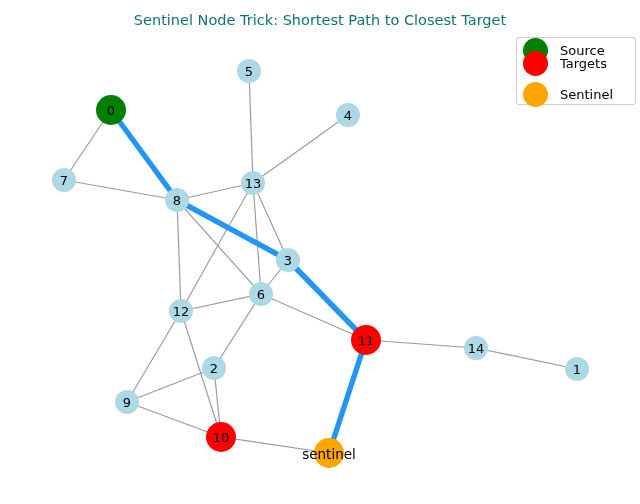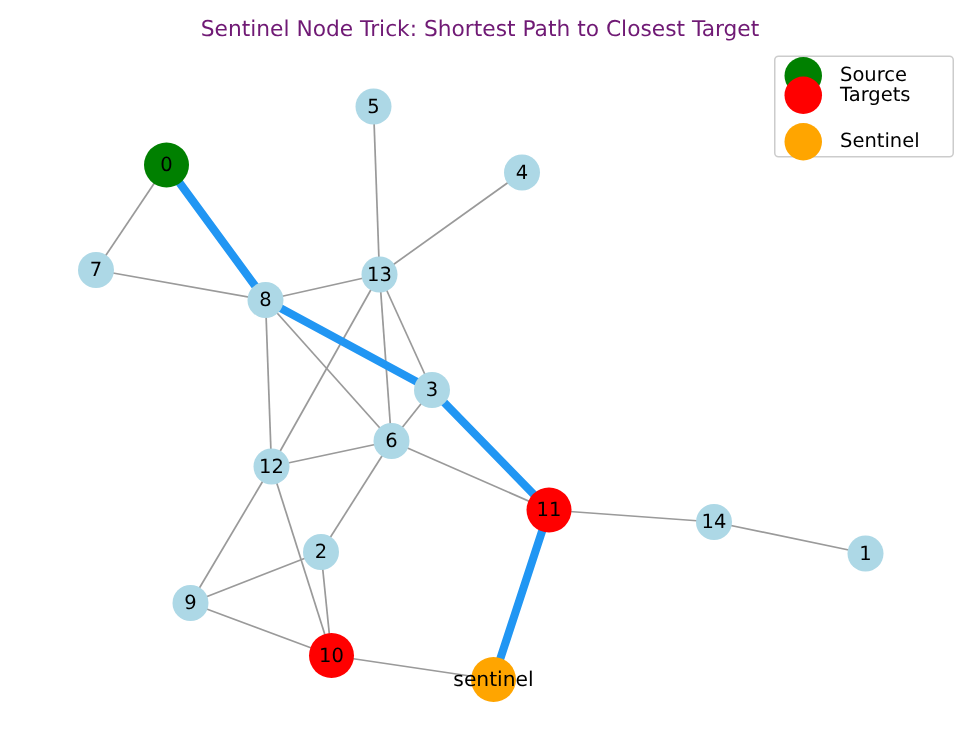--- a/index.html
+++ b/index.html
@@ -8,21 +8,21 @@
     background:#ffffff;
     font-family:"DejaVu Sans", sans-serif;
     overflow:hidden;
     position:relative;
   }
   #stage{position:absolute;inset:0;width:640px;height:504px;}
   .title{
     position:absolute;left:0;top:12px;width:640px;
     text-align:center;
     font-size:14.5px;
-    color:#701a75;
+    color:#0f766e;
     font-family:"DejaVu Sans", sans-serif;
   }
   svg{position:absolute;left:0;top:0;width:640px;height:504px;}
   .edge{stroke:#9a9a9a;stroke-width:1.15;fill:none;}
   .edge-hi{stroke-width:5.4;fill:none;stroke-linecap:round;}
   .node-label{
     font-size:13px;
     fill:#000000;
     text-anchor:middle;
     dominant-baseline:central;

